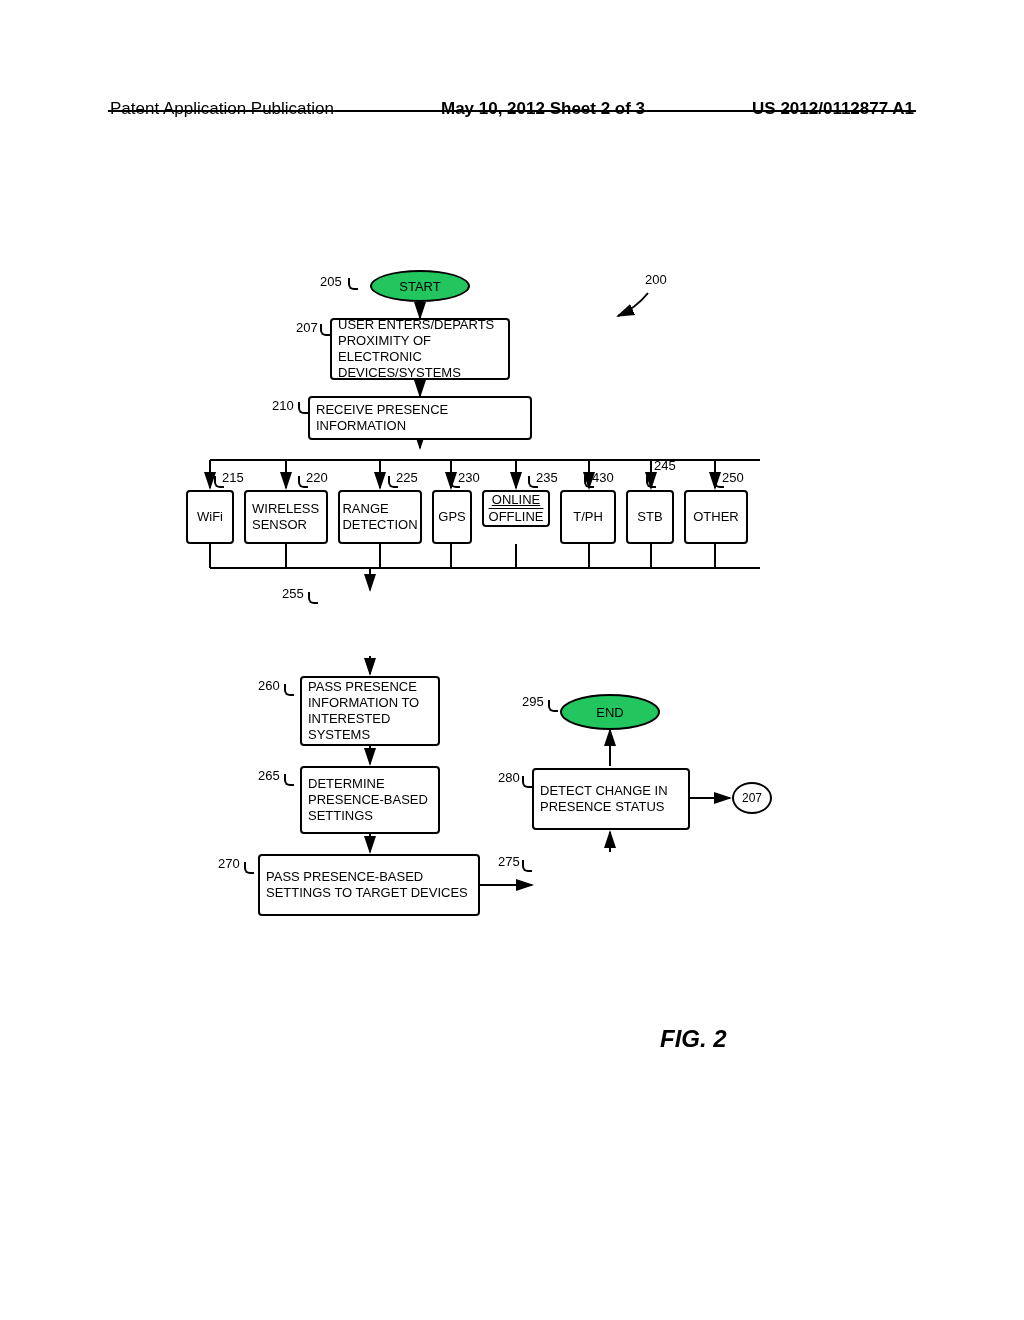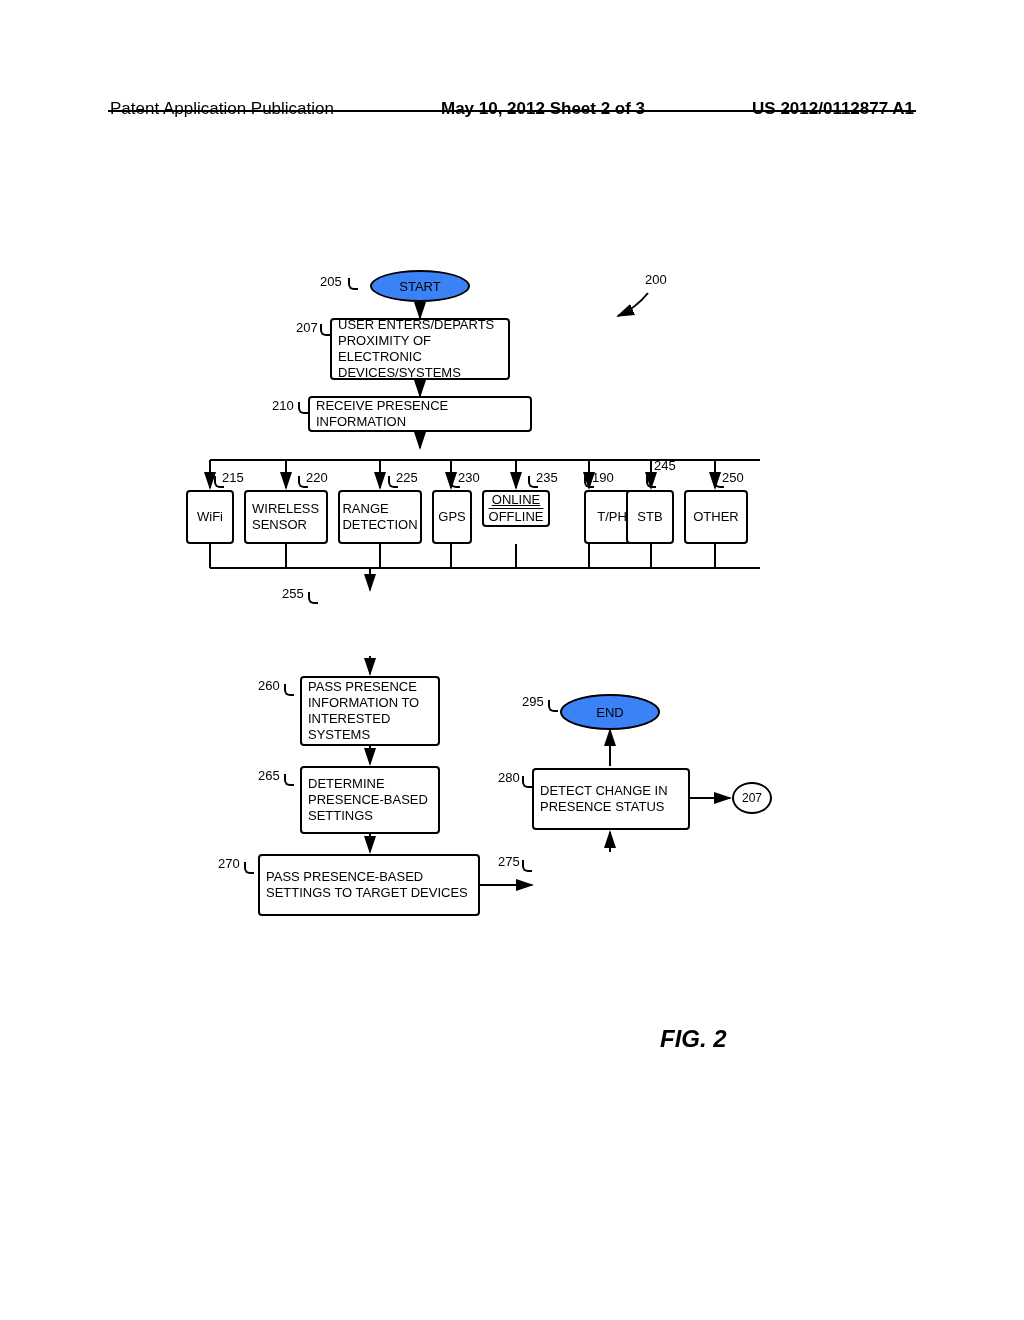--- a/index.html
+++ b/index.html
@@ -50,21 +50,21 @@
       flex-direction: column;
       align-items: center;
       justify-content: center;
       padding: 4px 6px;
       line-height: 1.25;
     }
     .terminator {
       position: absolute;
       border: 2px solid #000;
       border-radius: 50%;
-      background: #3b82f6;
+      background: #22c55e;
       font-size: 13px;
       text-align: center;
       display: flex;
       align-items: center;
       justify-content: center;
     }
     .small-circle {
       position: absolute;
       border: 2px solid #000;
       border-radius: 50%;
@@ -161,21 +161,21 @@
   </div>
   <span class="ref" style="left:320px; top:14px;">205</span>
   <div class="hook" style="left:348px; top:18px;"></div>
 
   <div class="node" style="left:330px; top:58px; width:180px; height:62px;">
     <span>USER ENTERS/DEPARTS PROXIMITY OF ELECTRONIC DEVICES/SYSTEMS</span>
   </div>
   <span class="ref" style="left:296px; top:60px;">207</span>
   <div class="hook" style="left:320px; top:64px;"></div>
 
-  <div class="node" style="left:308px; top:136px; width:224px; height:36px;">
+  <div class="node" style="left:308px; top:136px; width:224px; height:44px;">
     <span>RECEIVE PRESENCE INFORMATION</span>
   </div>
   <span class="ref" style="left:272px; top:138px;">210</span>
   <div class="hook" style="left:298px; top:142px;"></div>
 
   <div class="node" style="left:186px; top:230px; width:48px; height:54px;">
     <span>WiFi</span>
   </div>
   <span class="ref" style="left:222px; top:210px;">215</span>
   <div class="hook" style="left:214px; top:216px;"></div>
@@ -198,24 +198,24 @@
   <span class="ref" style="left:458px; top:210px;">230</span>
   <div class="hook" style="left:450px; top:216px;"></div>
 
   <div class="node" style="left:482px; top:230px; width:68px; height:37px;">
     <span class="online-text">ONLINE</span>
     <span class="offline-text">OFFLINE</span>
   </div>
   <span class="ref" style="left:536px; top:210px;">235</span>
   <div class="hook" style="left:528px; top:216px;"></div>
 
-  <div class="node" style="left:560px; top:230px; width:56px; height:54px;margin-left:24px;">
+  <div class="node" style="left:560px; top:230px; width:56px; height:54px;">
     <span>T/PH</span>
   </div>
-  <span class="ref" style="left:592px; top:210px;">190</span>
+  <span class="ref" style="left:592px; top:210px;">430</span>
   <div class="hook" style="left:584px; top:216px;"></div>
 
   <div class="node" style="left:626px; top:230px; width:48px; height:54px;">
     <span>STB</span>
   </div>
   <span class="ref" style="left:654px; top:198px;">245</span>
   <div class="hook" style="left:646px; top:216px;"></div>
 
   <div class="node" style="left:684px; top:230px; width:64px; height:54px;">
     <span>OTHER</span>

